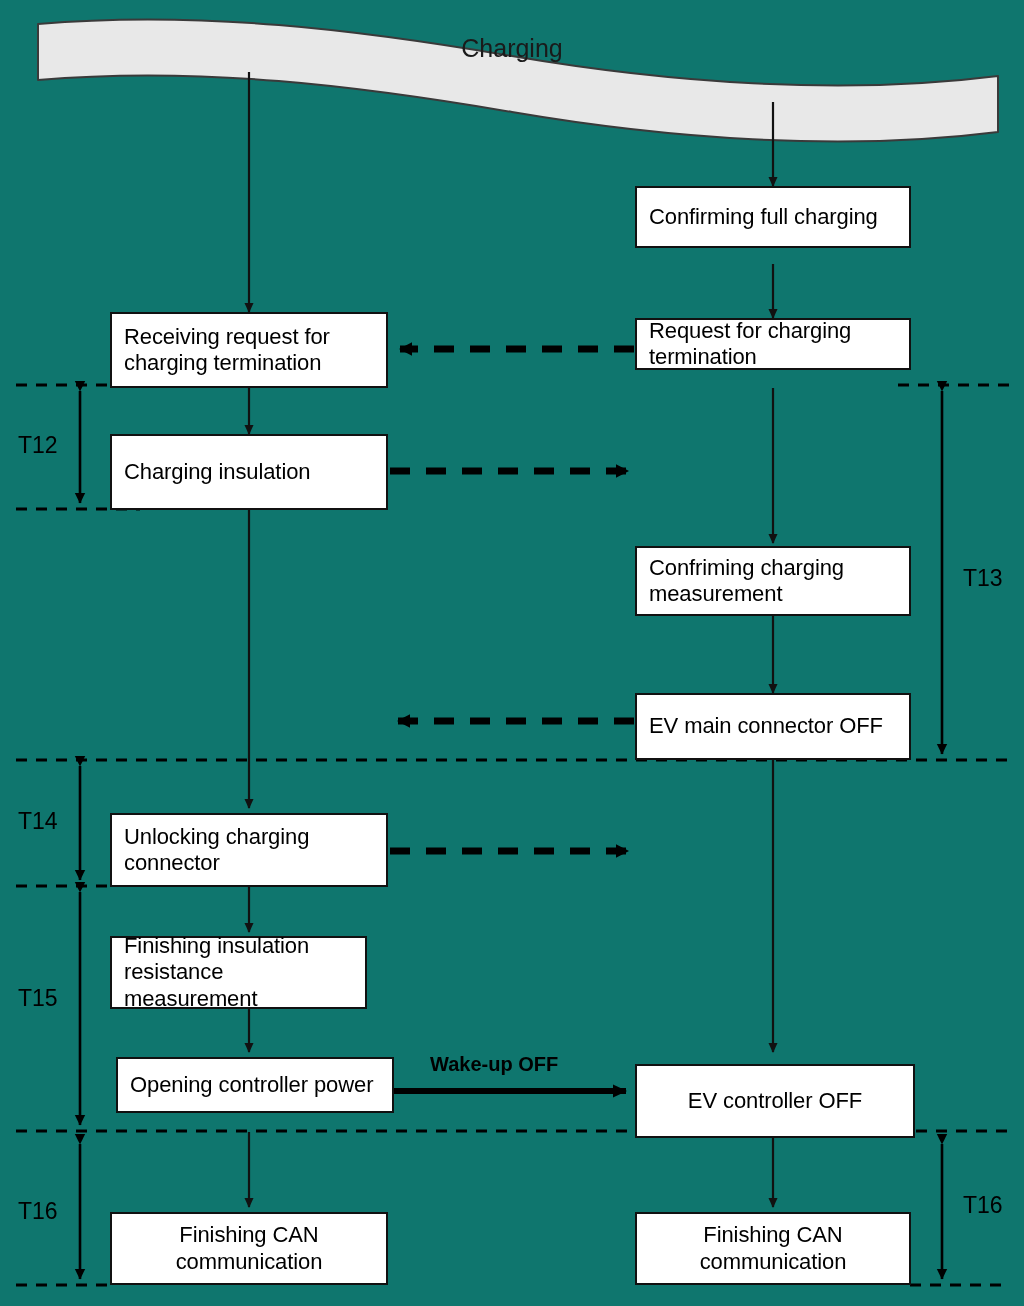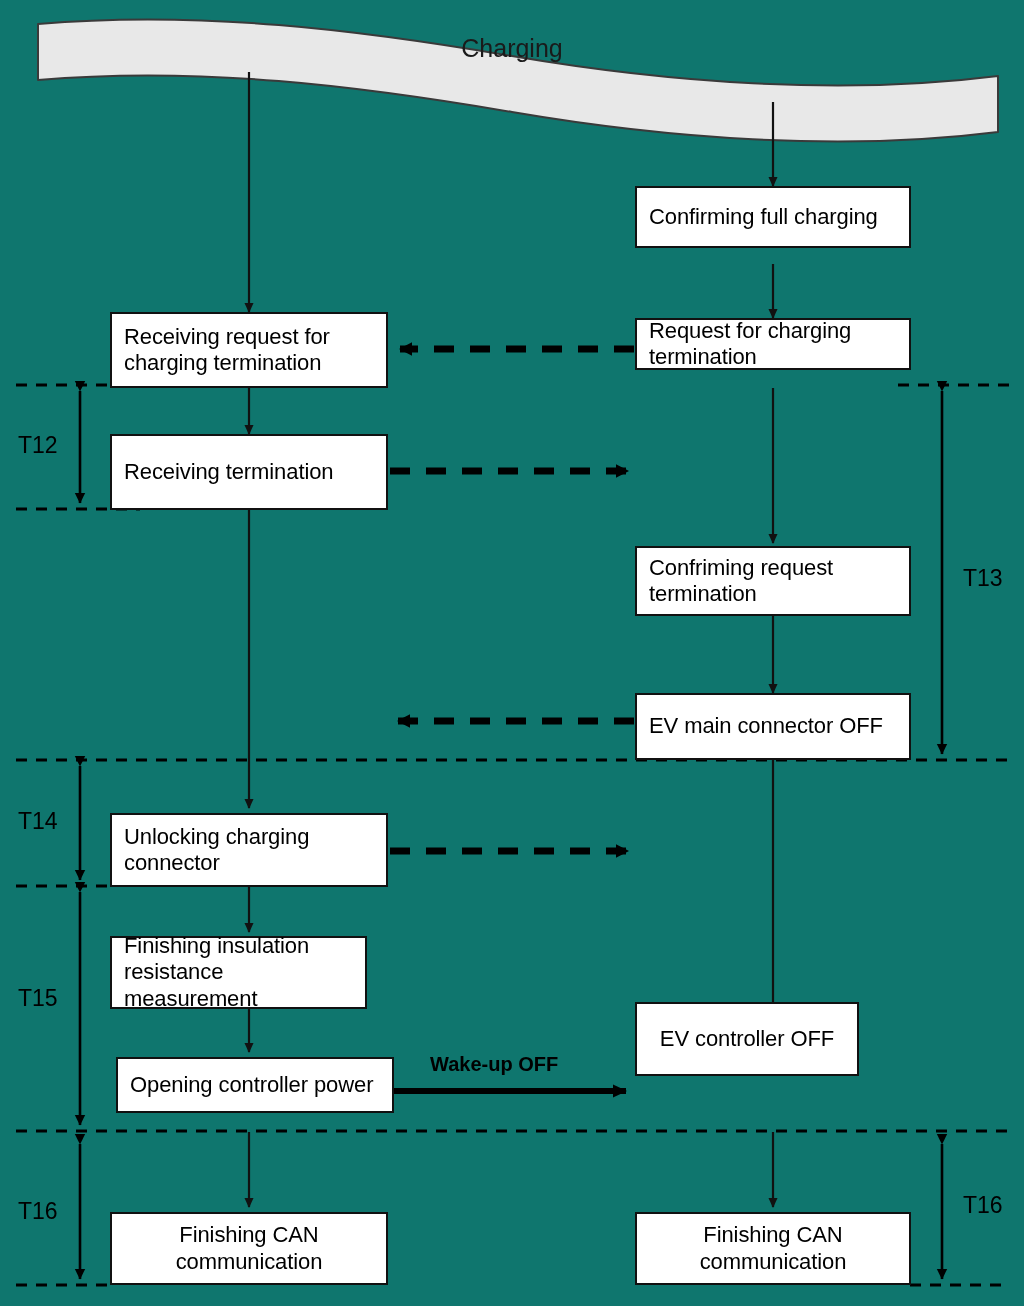--- a/index.html
+++ b/index.html
@@ -148,21 +148,21 @@
     </g>
   </svg>
 
   <div class="banner-label">Charging</div>
 
   <div class="node" style="left:110px;top:312px;width:278px;height:76px;">
     <span class="txt">Receiving request for charging termination</span>
   </div>
 
   <div class="node" style="left:110px;top:434px;width:278px;height:76px;">
-    <span class="txt">Receiving termination</span>
+    <span class="txt">Charging insulation</span>
   </div>
 
   <div class="node" style="left:110px;top:813px;width:278px;height:74px;">
     <span class="txt">Unlocking charging connector</span>
   </div>
 
   <div class="node" style="left:110px;top:936px;width:257px;height:73px;">
     <span class="txt">Finishing insulation resistance measurement</span>
   </div>
 
@@ -176,28 +176,28 @@
 
   <div class="node" style="left:635px;top:186px;width:276px;height:62px;">
     <span class="txt">Confirming full charging</span>
   </div>
 
   <div class="node" style="left:635px;top:318px;width:276px;height:52px;">
     <span class="txt">Request for charging termination</span>
   </div>
 
   <div class="node" style="left:635px;top:546px;width:276px;height:70px;">
-    <span class="txt">Confriming request termination</span>
+    <span class="txt">Confriming charging measurement</span>
   </div>
 
   <div class="node" style="left:635px;top:693px;width:276px;height:67px;">
     <span class="txt">EV main connector OFF</span>
   </div>
 
-  <div class="node center" style="left:635px;top:1002px;width:224px;height:74px;text-align:left;">
+  <div class="node center" style="left:635px;top:1064px;width:280px;height:74px;text-align:left;">
     <span class="txt">EV controller OFF</span>
   </div>
 
   <div class="node center" style="left:635px;top:1212px;width:276px;height:73px;text-align:center;">
     <span class="txt">Finishing CAN communication</span>
   </div>
 
   <div class="tlabel" style="left:18px;top:432px;">T12</div>
 
   <div class="tlabel" style="left:963px;top:565px;">T13</div>

